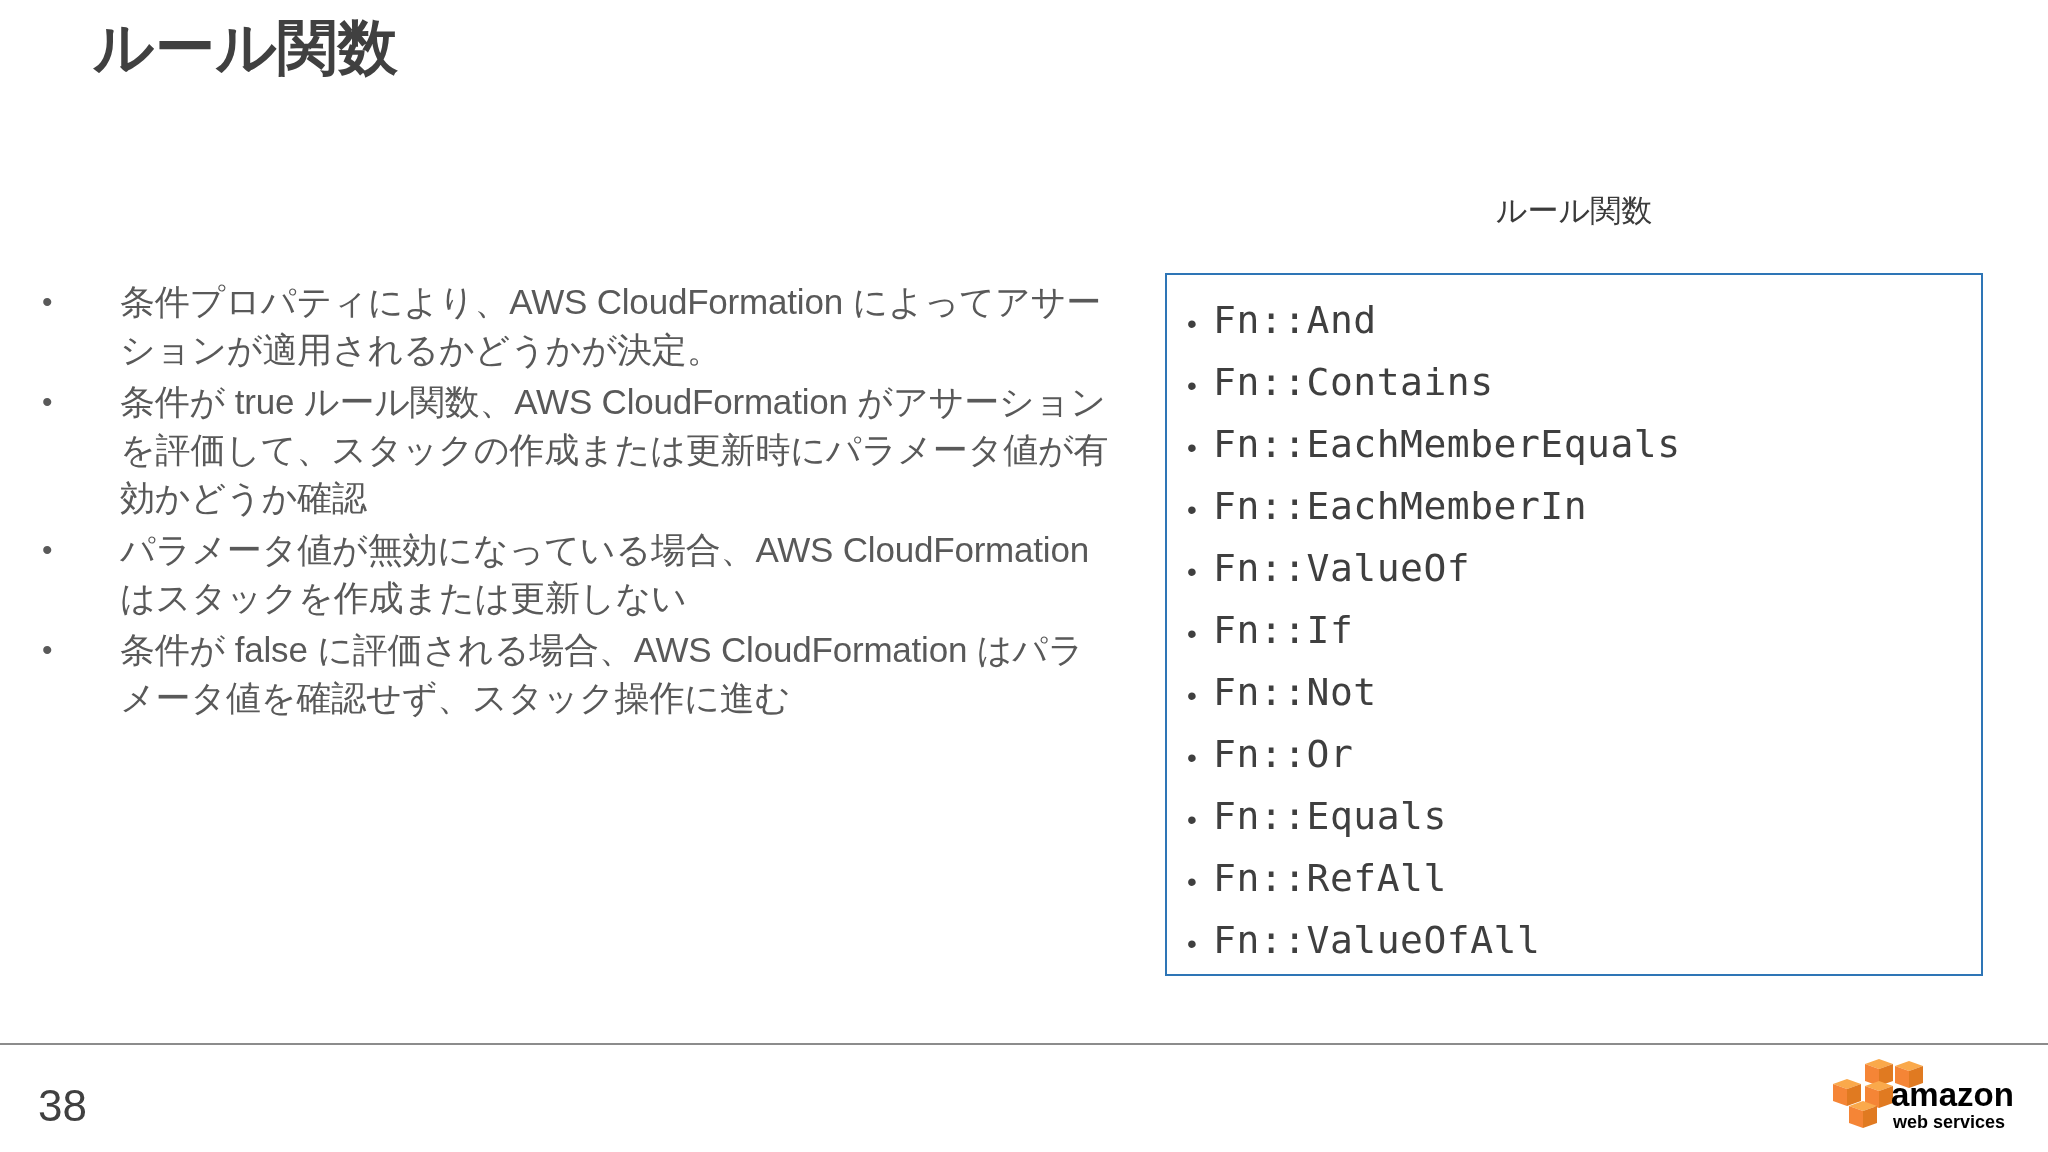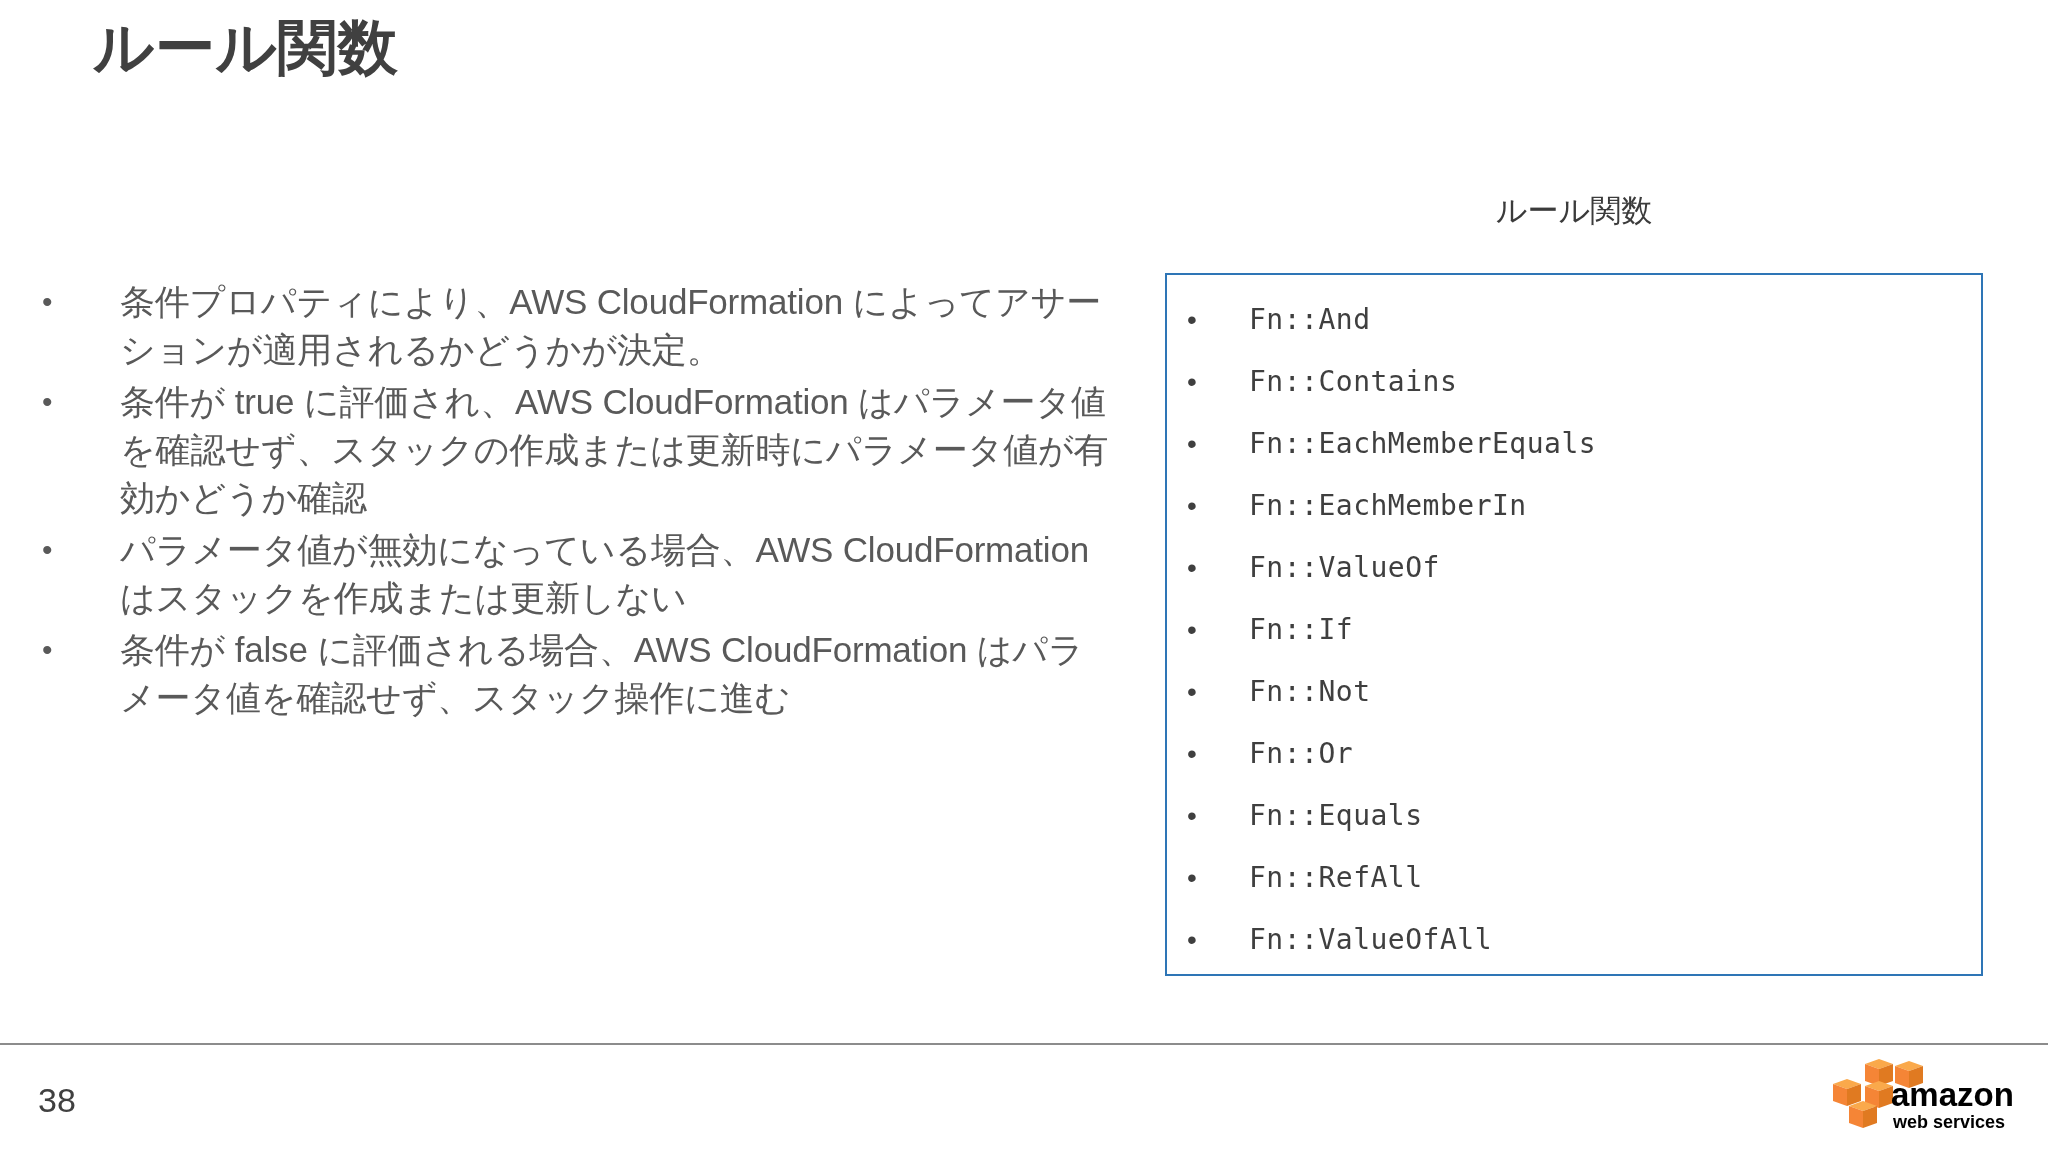--- a/index.html
+++ b/index.html
@@ -100,43 +100,42 @@
     width: 26px;
     font-size: 28px;
     line-height: 62px;
     color: #3f3f3f;
     font-family: "Liberation Sans", sans-serif;
   }
 
   .fn-label {
     flex: 1 1 auto;
     font-family: "DejaVu Sans Mono", "Liberation Mono", monospace;
-    font-size: 28px;
+    font-size: 38px;
     line-height: 62px;
     color: #3f3f3f;
     letter-spacing: 0.5px;
     white-space: nowrap;
-    margin-left: 36px;
   }
 
   
   .footer-rule {
     position: absolute;
     left: 0;
     top: 1043px;
     width: 2048px;
     height: 2px;
     background: #8c8c8c;
   }
 
   .page-number {
     position: absolute;
     left: 38px;
     top: 1081px;
-    font-size: 34px;
+    font-size: 44px;
     color: #404040;
   }
 
   
   .aws-logo {
     position: absolute;
     left: 1825px;
     top: 1056px;
     width: 190px;
     height: 78px;
@@ -151,21 +150,21 @@
 
   <div class="bullet-column">
 
     <div class="bullet-item">
       <span class="bullet-marker">•</span>
       <span class="bullet-text">条件プロパティにより、AWS CloudFormation によってアサーションが適用されるかどうかが決定。</span>
     </div>
 
     <div class="bullet-item">
       <span class="bullet-marker">•</span>
-      <span class="bullet-text">条件が true に評価され、AWS CloudFormation はパラメータ値を確認せず、スタックの作成または更新時にパラメータ値が有効かどうか確認</span>
+      <span class="bullet-text">条件が true ルール関数、AWS CloudFormation がアサーションを評価して、スタックの作成または更新時にパラメータ値が有効かどうか確認</span>
     </div>
 
     <div class="bullet-item">
       <span class="bullet-marker">•</span>
       <span class="bullet-text">パラメータ値が無効になっている場合、AWS CloudFormation はスタックを作成または更新しない</span>
     </div>
 
     <div class="bullet-item">
       <span class="bullet-marker">•</span>
       <span class="bullet-text">条件が false に評価される場合、AWS CloudFormation はパラメータ値を確認せず、スタック操作に進む</span>

